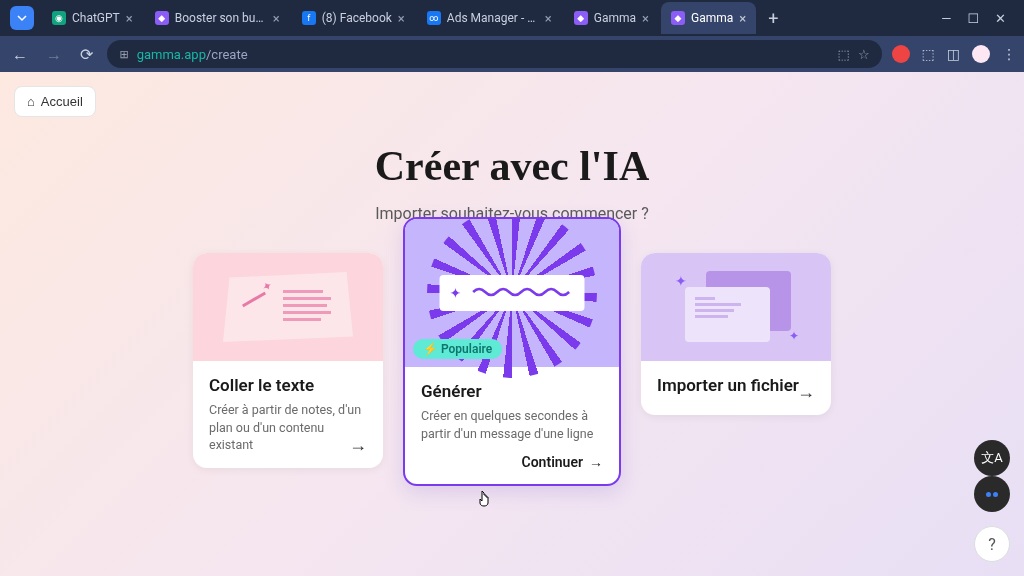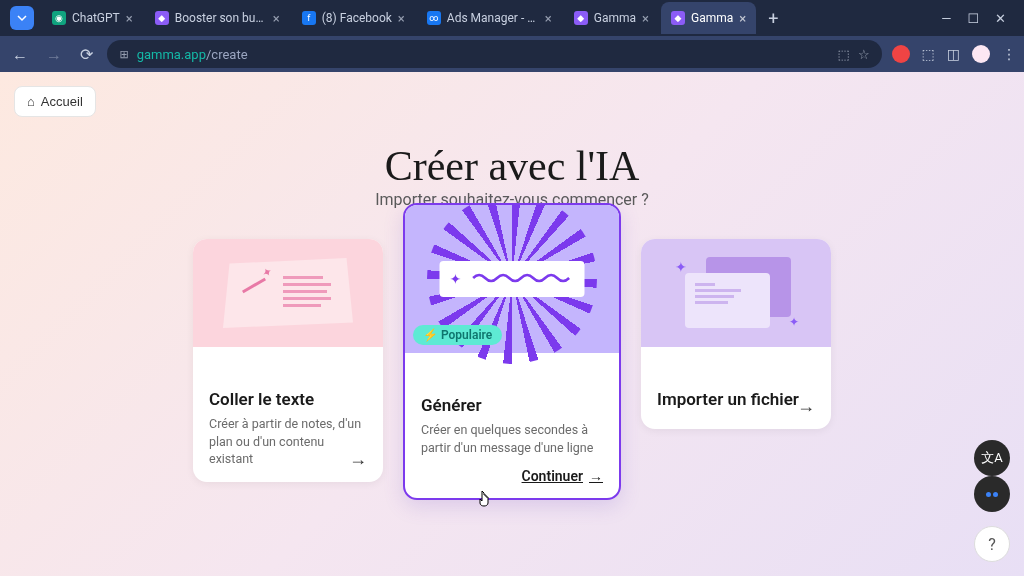--- a/index.html
+++ b/index.html
@@ -29,21 +29,21 @@
     .nav-right span { cursor: pointer; font-size: 14px; }
     .profile-badge { width: 18px; height: 18px; background: #ef4444; border-radius: 50%; }
     .profile-avatar { width: 18px; height: 18px; background: #fce7f3; border-radius: 50%; }
     
     
     .page { height: 504px; background: linear-gradient(135deg, #fde9e0 0%, #f5e6f0 50%, #e8dff5 100%); position: relative; overflow: hidden; }
     .home-btn { position: absolute; top: 14px; left: 14px; background: #fff; border: 1px solid #e5e5e5; border-radius: 8px; padding: 7px 12px; display: flex; align-items: center; gap: 6px; font-size: 13px; cursor: pointer; color: #333; }
     .home-icon { font-size: 13px; }
     
     .content { text-align: center; padding-top: 70px; }
-    .title { font-family: Georgia, 'Times New Roman', serif; font-size: 42px; font-weight: 400; color: #1a1a1a; }
+    .title { font-family: Georgia, 'Times New Roman', serif; font-size: 42px; font-weight: 700; color: #1a1a1a; margin-bottom: 14px; }
     .subtitle { font-size: 16px; color: #5a5a5a; margin-bottom: 30px; }
     
     .cards { display: flex; justify-content: center; gap: 20px; align-items: flex-start; }
     .card { background: #fff; border-radius: 14px; width: 190px; overflow: hidden; box-shadow: 0 2px 8px rgba(0,0,0,0.06); cursor: pointer; text-align: left; }
     .card.featured { width: 218px; box-shadow: 0 6px 20px rgba(110,80,200,0.18); margin-top: -36px; border: 2px solid #7c3aed; }
     .card:not(.featured) { margin-top: 0; }
     
     .card-img { height: 108px; position: relative; }
     .card.featured .card-img { height: 148px; }
     
@@ -77,25 +77,25 @@
     .file-back { position: absolute; right: 10px; top: 4px; width: 85px; height: 60px; background: #b794e8; border-radius: 4px; }
     .file-front { position: absolute; left: 14px; top: 20px; width: 85px; height: 55px; background: #ede4fb; border-radius: 4px; padding: 10px; }
     .file-front div { height: 3px; background: #b794e8; margin-bottom: 3px; opacity: 0.6; }
     .file-front div:nth-child(1) { width: 30%; }
     .file-front div:nth-child(2) { width: 70%; }
     .file-front div:nth-child(3) { width: 60%; }
     .file-front div:nth-child(4) { width: 50%; }
     .file-sparkle { position: absolute; color: #8b5cf6; font-size: 12px; }
     
     .card-body { padding: 14px 16px 14px; position: relative; }
-    .card-title { font-size: 17px; font-weight: 600; color: #1a1a1a; margin-bottom: 6px; margin-top: 28px; }
+    .card-title { font-size: 17px; font-weight: 600; color: #1a1a1a; margin-bottom: 6px; }
     .card.featured .card-title { font-size: 17px; }
     .card-desc { font-size: 12.5px; color: #6b6b6b; line-height: 1.4; }
     .card-arrow { position: absolute; right: 16px; bottom: 12px; font-size: 18px; color: #333; }
-    .card-continue { display: flex; justify-content: flex-end; align-items: flex-start; gap: 6px; margin-top: 12px; font-weight: 600; font-size: 14px; color: #1a1a1a; text-decoration: underline; }
+    .card-continue { display: flex; justify-content: flex-end; align-items: flex-start; gap: 6px; margin-top: 12px; font-weight: 600; font-size: 14px; color: #1a1a1a; }
     
     
     .float-btn { position: absolute; right: 14px; width: 36px; height: 36px; border-radius: 50%; display: flex; align-items: center; justify-content: center; cursor: pointer; }
     .float-lang { top: 368px; background: #2a2a2a; color: #fff; font-size: 13px; }
     .float-chat { top: 404px; background: #2a2a2a; color: #fff; }
     .float-help { bottom: 14px; right: 14px; background: #fff; border: 1px solid #ddd; color: #555; font-size: 16px; }
     .chat-dots { display: flex; gap: 2px; }
     .chat-dots span { width: 5px; height: 5px; background: #3b82f6; border-radius: 50%; }
     
     .cursor-ptr { position: absolute; left: 476px; top: 417px; font-size: 14px; pointer-events: none; }

